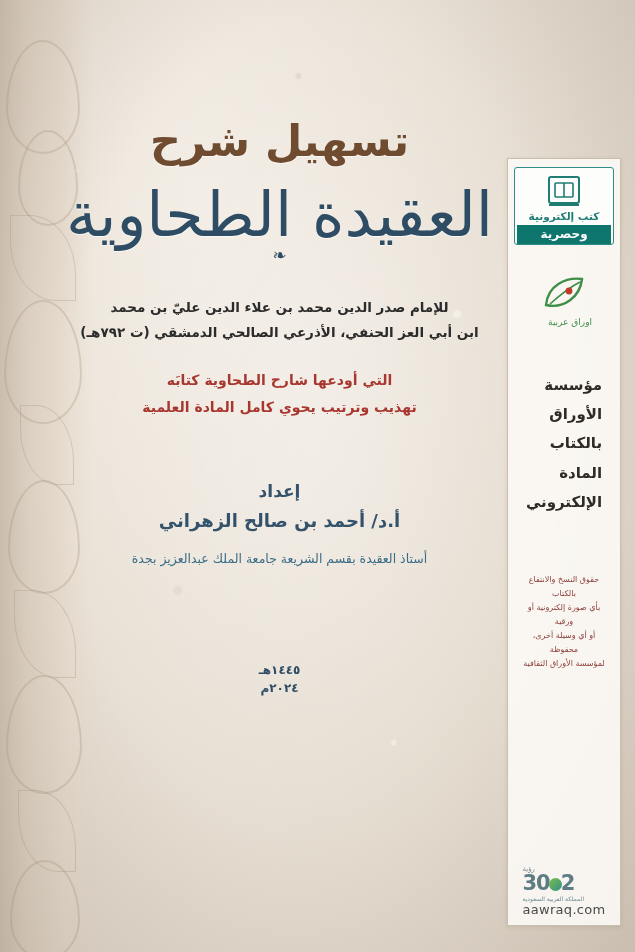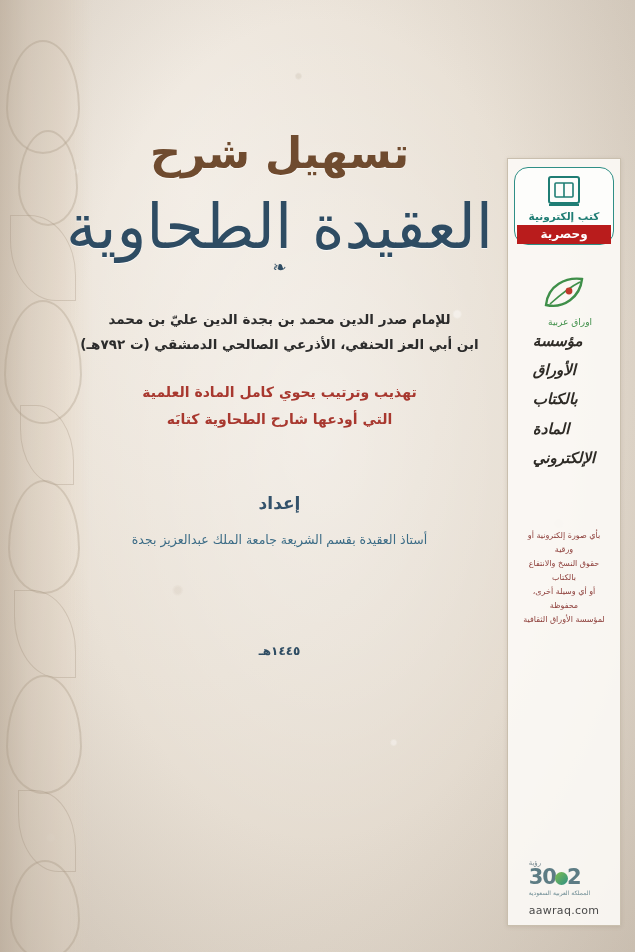--- a/index.html
+++ b/index.html
@@ -72,42 +72,42 @@
     box-shadow: 0 1px 4px rgba(120,105,85,0.18);
     display: flex;
     flex-direction: column;
     align-items: center;
     padding: 8px 6px 6px;
     box-sizing: border-box;
   }
   .badge-ebook {
     width: 100px;
     border: 1px solid #2f8f86;
-    border-radius: 14px;
+    border-radius: 3px;
     background: #fdfdfb;
     padding: 6px 2px 0;
     box-sizing: border-box;
     text-align: center;
   }
   .badge-ebook .glyph {
     display: block;
     margin: 0 auto 2px;
     width: 40px;
     height: 34px;
   }
   .badge-ebook .line1 {
     font-size: 10.5px;
     color: #1f7d74;
     font-weight: bold;
     letter-spacing: 0;
     line-height: 1.2;
   }
   .badge-ebook .line2 {
     margin-top: 2px;
-    background: #b91c1c;
+    background: #0f766e;
     color: #ffffff;
     font-size: 12px;
     font-weight: bold;
     padding: 2px 0 3px;
     line-height: 1.2;
   }
   .publisher-mark {
     margin-top: 26px;
     text-align: right;
   }
@@ -117,26 +117,26 @@
     margin: 0 auto;
     display: block;
   }
   .publisher-mark .mark-text {
     font-size: 9px;
     color: #3f8f49;
     margin-top: 2px;
     letter-spacing: .5px;
   }
   .publisher-name {
-    text-align: left;
+    margin-top: 44px;
+    text-align: right;
     color: #2e2b26;
     font-size: 15px;
     font-weight: bold;
     line-height: 1.95;
-    font-style: italic;
   }
   .rights {
     margin-top: 56px;
     text-align: center;
     color: #8d3e3a;
     font-size: 8px;
     line-height: 1.75;
     padding: 0 4px;
   }
   .vision {
@@ -164,30 +164,29 @@
     background: linear-gradient(135deg,#7fbf4d,#2f8f86);
     vertical-align: -1px;
     margin: 0 -1px;
   }
   .vision .v-sub {
     font-size: 6px;
     color: #6b8a92;
     margin-top: 1px;
   }
   .vision .v-site {
-    margin-top: 8px;
-    font-size: 11px;
+    font-size: 13px;
     color: #4a4a4a;
     letter-spacing: .3px;
   }
 
   
   .content {
     position: absolute;
-    top: 12px;
+    top: 0;
     right: 136px;
     left: 60px;
     text-align: center;
   }
   .title-small {
     margin-top: 118px;
     font-size: 43px;
     color: #6f4b2f;
     font-weight: bold;
     line-height: 1.1;
@@ -267,37 +266,39 @@
   <div class="vignette"></div>
 
   <div class="content">
 
     <div class="title-small">تسهيل شرح</div>
 
     <div class="title-main">العقيدة الطحاوية</div>
     <div class="title-dec">❧</div>
 
     <div class="attribution">
-      <div>للإمام صدر الدين محمد بن بجدة الدين عليّ بن محمد</div>
+      <div>للإمام صدر الدين محمد بن علاء الدين عليّ بن محمد</div>
       <div>ابن أبي العز الحنفي، الأذرعي الصالحي الدمشقي (ت ٧٩٢هـ)</div>
     </div>
 
     <div class="subtitle">
+      <div>التي أودعها شارح الطحاوية كتابَه</div>
       <div>تهذيب وترتيب يحوي كامل المادة العلمية</div>
-      <div>التي أودعها شارح الطحاوية كتابَه</div>
     </div>
 
     <div class="prepared">
       <div>إعداد</div>
+      <div class="author">أ.د/ أحمد بن صالح الزهراني</div>
     </div>
 
     <div class="affiliation">أستاذ العقيدة بقسم الشريعة جامعة الملك عبدالعزيز   بجدة</div>
 
     <div class="dates">
       <div>١٤٤٥هـ</div>
+      <div>٢٠٢٤م</div>
     </div>
   </div>
 
   <div class="side-panel">
 
     <div class="badge-ebook">
       <svg class="glyph" viewBox="0 0 40 34">
         <rect x="5" y="3" width="30" height="26" rx="2" fill="none" stroke="#1f7d74" stroke-width="2"></rect>
         <rect x="11" y="9" width="18" height="14" rx="1" fill="none" stroke="#1f7d74" stroke-width="1.6"></rect>
         <line x1="20" y1="9" x2="20" y2="23" stroke="#1f7d74" stroke-width="1.6"></line>
@@ -318,22 +319,22 @@
 
     <div class="publisher-name">
       <div>مؤسسة</div>
       <div>الأوراق</div>
       <div>بالكتاب</div>
       <div>المادة</div>
       <div>الإلكتروني</div>
     </div>
 
     <div class="rights">
+      <div>حقوق النسخ والانتفاع بالكتاب</div>
       <div>بأي صورة إلكترونية أو ورقية</div>
-      <div>حقوق النسخ والانتفاع بالكتاب</div>
       <div>أو أي وسيلة أخرى، محفوظة</div>
       <div>لمؤسسة الأوراق الثقافية</div>
     </div>
 
     <div class="vision">
       <div class="v-top">رؤية</div>
       <div class="v-num">
         2<span class="dot"></span>3<span style="letter-spacing:-1px;">0</span>
       </div>
       <div class="v-sub">المملكة العربية السعودية</div>

